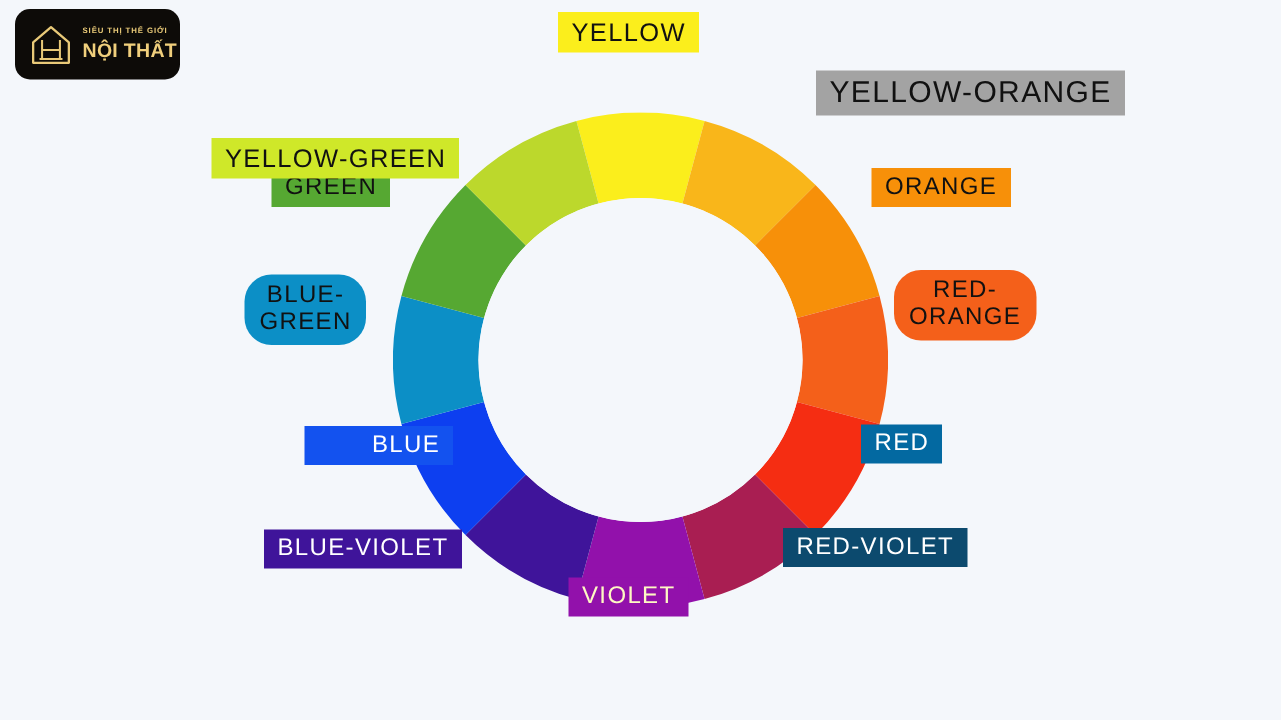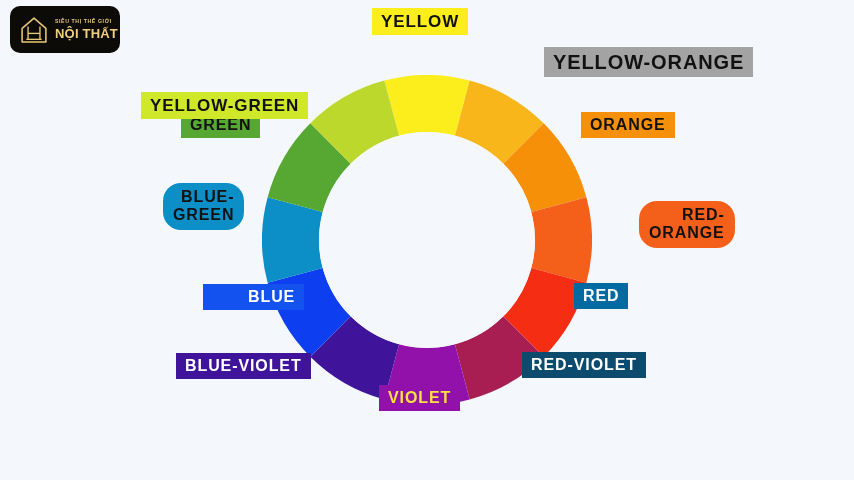--- a/index.html
+++ b/index.html
@@ -36,27 +36,27 @@
     font-weight:700;white-space:nowrap;margin-top:2px;
   }
 
   
   #wheel-wrap{position:absolute;left:262px;top:75px;width:330px;height:330px;}
   #wheel{display:block;}
 
   
   .lbl{
     position:absolute;
-    font-weight:700;
+    font-weight:400;
     letter-spacing:.9px;
     padding:4px 9px;
     line-height:1.12;
     white-space:nowrap;
     box-sizing:border-box;
-    text-align:right;
+    text-align:center;
   }
   .lbl.two{line-height:1.15;padding:5px 10px;white-space:normal;border-radius:18px;}
 
   
   #title{
     position:absolute;left:0;top:428px;width:854px;
     text-align:center;
     font-size:30px;font-weight:800;color:#16181c;
     letter-spacing:.6px;
   }
@@ -105,31 +105,31 @@
   <div id="labels">
       <div class="lbl" style="left: 372px; top: 8px; background: rgb(251, 238, 28); color: rgb(17, 17, 17); font-size: 17px;">
         <div>YELLOW</div>
       </div>
       <div class="lbl" style="left: 544px; top: 47px; background: #a3a3a3; color: rgb(17, 17, 17); font-size: 20px;">
         <div>YELLOW-ORANGE</div>
       </div>
       <div class="lbl" style="left: 581px; top: 112px; background: rgb(247, 144, 9); color: rgb(17, 17, 17); font-size: 16px;">
         <div>ORANGE</div>
       </div>
-      <div class="lbl two" style="left: 596px; top: 201px; background: rgb(244, 96, 26); color: rgb(17, 17, 17); font-size: 16px; margin-left: 43px;">
+      <div class="lbl two" style="left: 596px; top: 180px; background: rgb(244, 96, 26); color: rgb(17, 17, 17); font-size: 16px;">
         <div>RED-</div>
         <div>ORANGE</div>
       </div>
       <div class="lbl" style="left: 574px; top: 283px; background: #0369a1; color: rgb(255, 255, 255); font-size: 16px;">
         <div>RED</div>
       </div>
       <div class="lbl" style="left: 522px; top: 352px; background: #0c4a6e; color: rgb(255, 255, 255); font-size: 16px;">
         <div>RED-VIOLET</div>
       </div>
-      <div class="lbl" style="left: 379px; top: 385px; background: rgb(146, 17, 171); color: #fde047; font-size: 16px;">
+      <div class="lbl" style="left: 379px; top: 385px; background: rgb(146, 17, 171); color: #fef9c3; font-size: 16px;">
         <div>VIOLET</div>
       </div>
       <div class="lbl" style="left: 176px; top: 353px; background: rgb(63, 20, 154); color: rgb(255, 255, 255); font-size: 16px;">
         <div>BLUE-VIOLET</div>
       </div>
       <div class="lbl" style="left: 203px; top: 284px; background: rgb(19, 82, 239); color: rgb(255, 255, 255); font-size: 16px; padding-left: 45px;">
         <div>BLUE</div>
       </div>
       <div class="lbl two" style="left: 163px; top: 183px; background: rgb(12, 143, 198); color: rgb(17, 17, 17); font-size: 16px;">
         <div>BLUE-</div>

